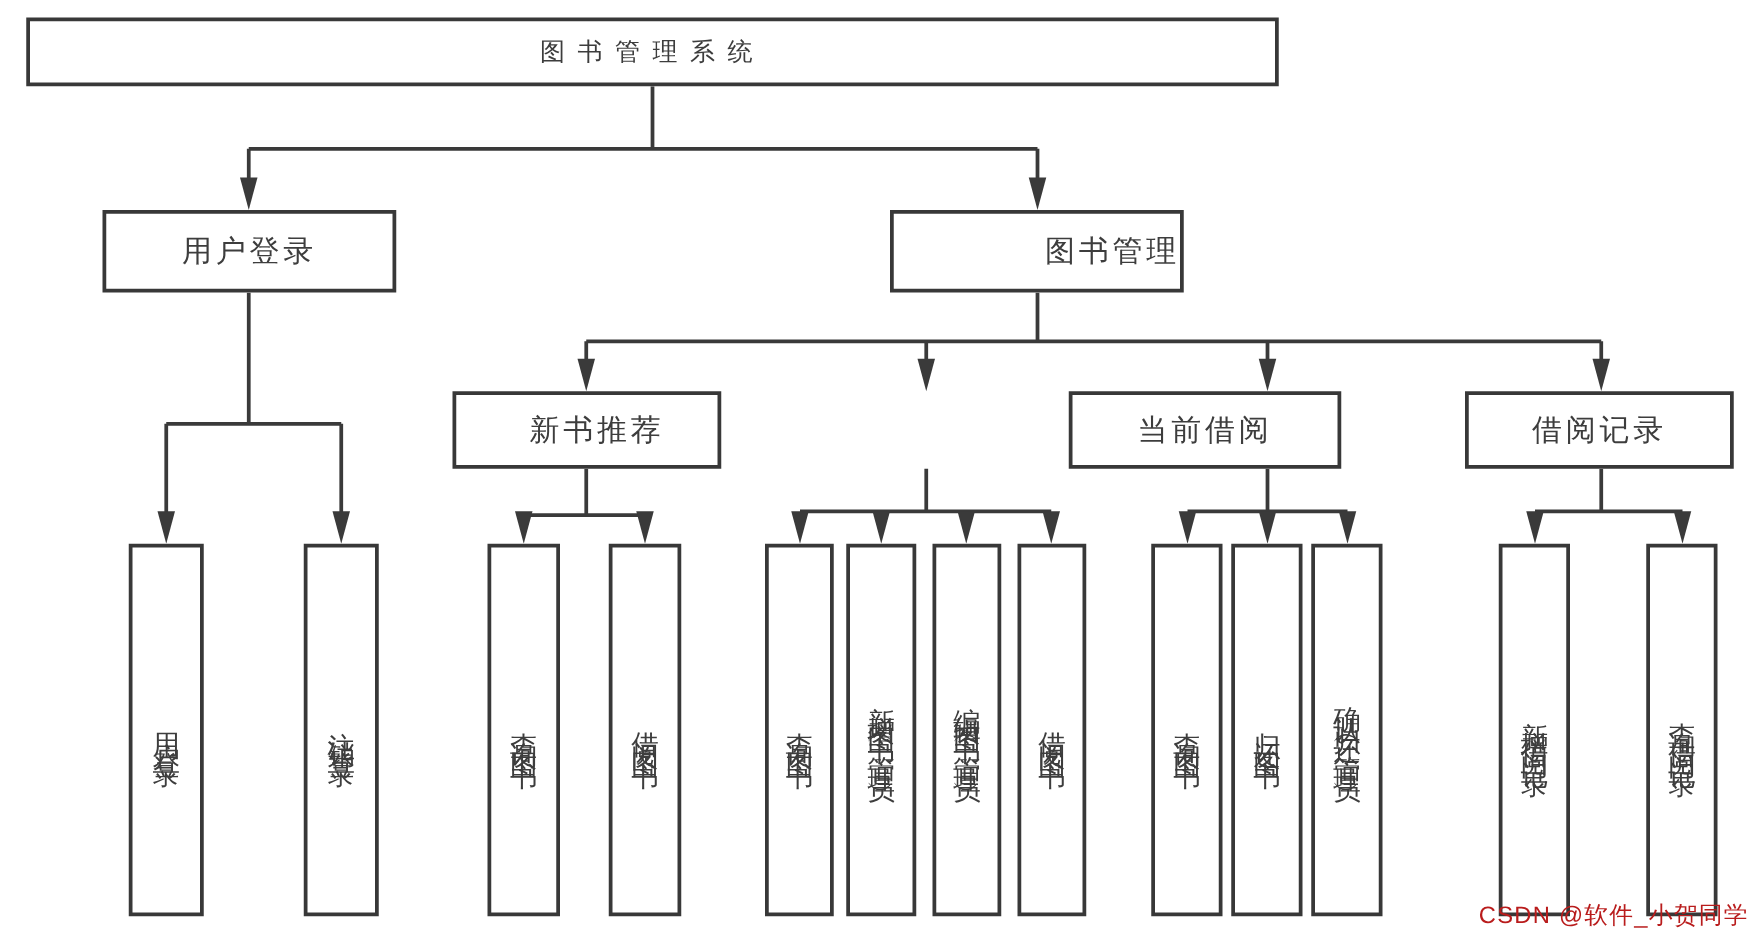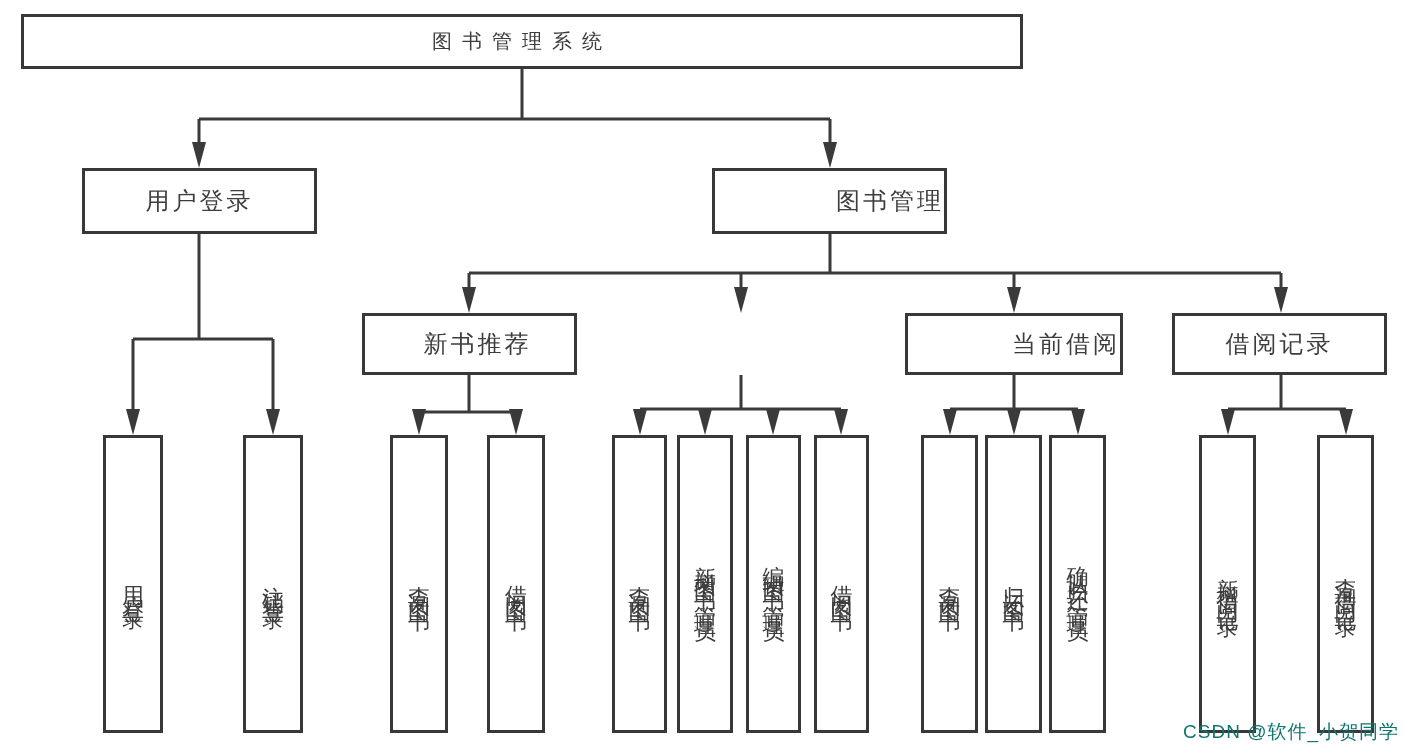--- a/index.html
+++ b/index.html
@@ -14,21 +14,21 @@
     display:flex;align-items:center;justify-content:center;text-align:center;
   }
   .hlabel{font-size:24px;letter-spacing:3px;white-space:nowrap;}
   .root .hlabel{font-size:20px;letter-spacing:10px;}
   .leaf .vlabel{
     writing-mode:vertical-rl;text-orientation:mixed;
     font-size:22px;letter-spacing:8px;line-height:1;white-space:nowrap;
   }
   .watermark{
     position:absolute;right:6px;bottom:2px;z-index:5;
-    font-size:19px;letter-spacing:1px;color:#0f766e;white-space:nowrap;
+    font-size:19px;letter-spacing:1px;color:#b91c1c;white-space:nowrap;
   }
 </style>
 </head>
 <body>
 
 <div id="stage">
 
   <svg id="wires" viewBox="0 0 1405 747" xmlns="http://www.w3.org/2000/svg">
     <g stroke="#3a3a3a" stroke-width="3" fill="none">
 
@@ -76,21 +76,21 @@
   <div class="box" style="left:82px;top:168px;width:235px;height:66px;">
     <span class="hlabel">用户登录</span>
   </div>
   <div class="box" style="left:712px;top:168px;width:235px;height:66px;justify-content:flex-end;">
     <span class="hlabel">图书管理</span>
   </div>
 
   <div class="box" style="left:362px;top:313px;width:215px;height:62px;padding-left:16px;">
     <span class="hlabel">新书推荐</span>
   </div>
-  <div class="box" style="left:905px;top:313px;width:218px;height:62px;justify-content:flex-end;">
+  <div class="box" style="left:855px;top:313px;width:218px;height:62px;">
     <span class="hlabel">当前借阅</span>
   </div>
   <div class="box" style="left:1172px;top:313px;width:215px;height:62px;">
     <span class="hlabel">借阅记录</span>
   </div>
 
   <div class="box leaf" style="left:103px;top:435px;width:60px;height:298px;">
     <span class="vlabel">用户登录</span>
   </div>
   <div class="box leaf" style="left:243px;top:435px;width:60px;height:298px;">

